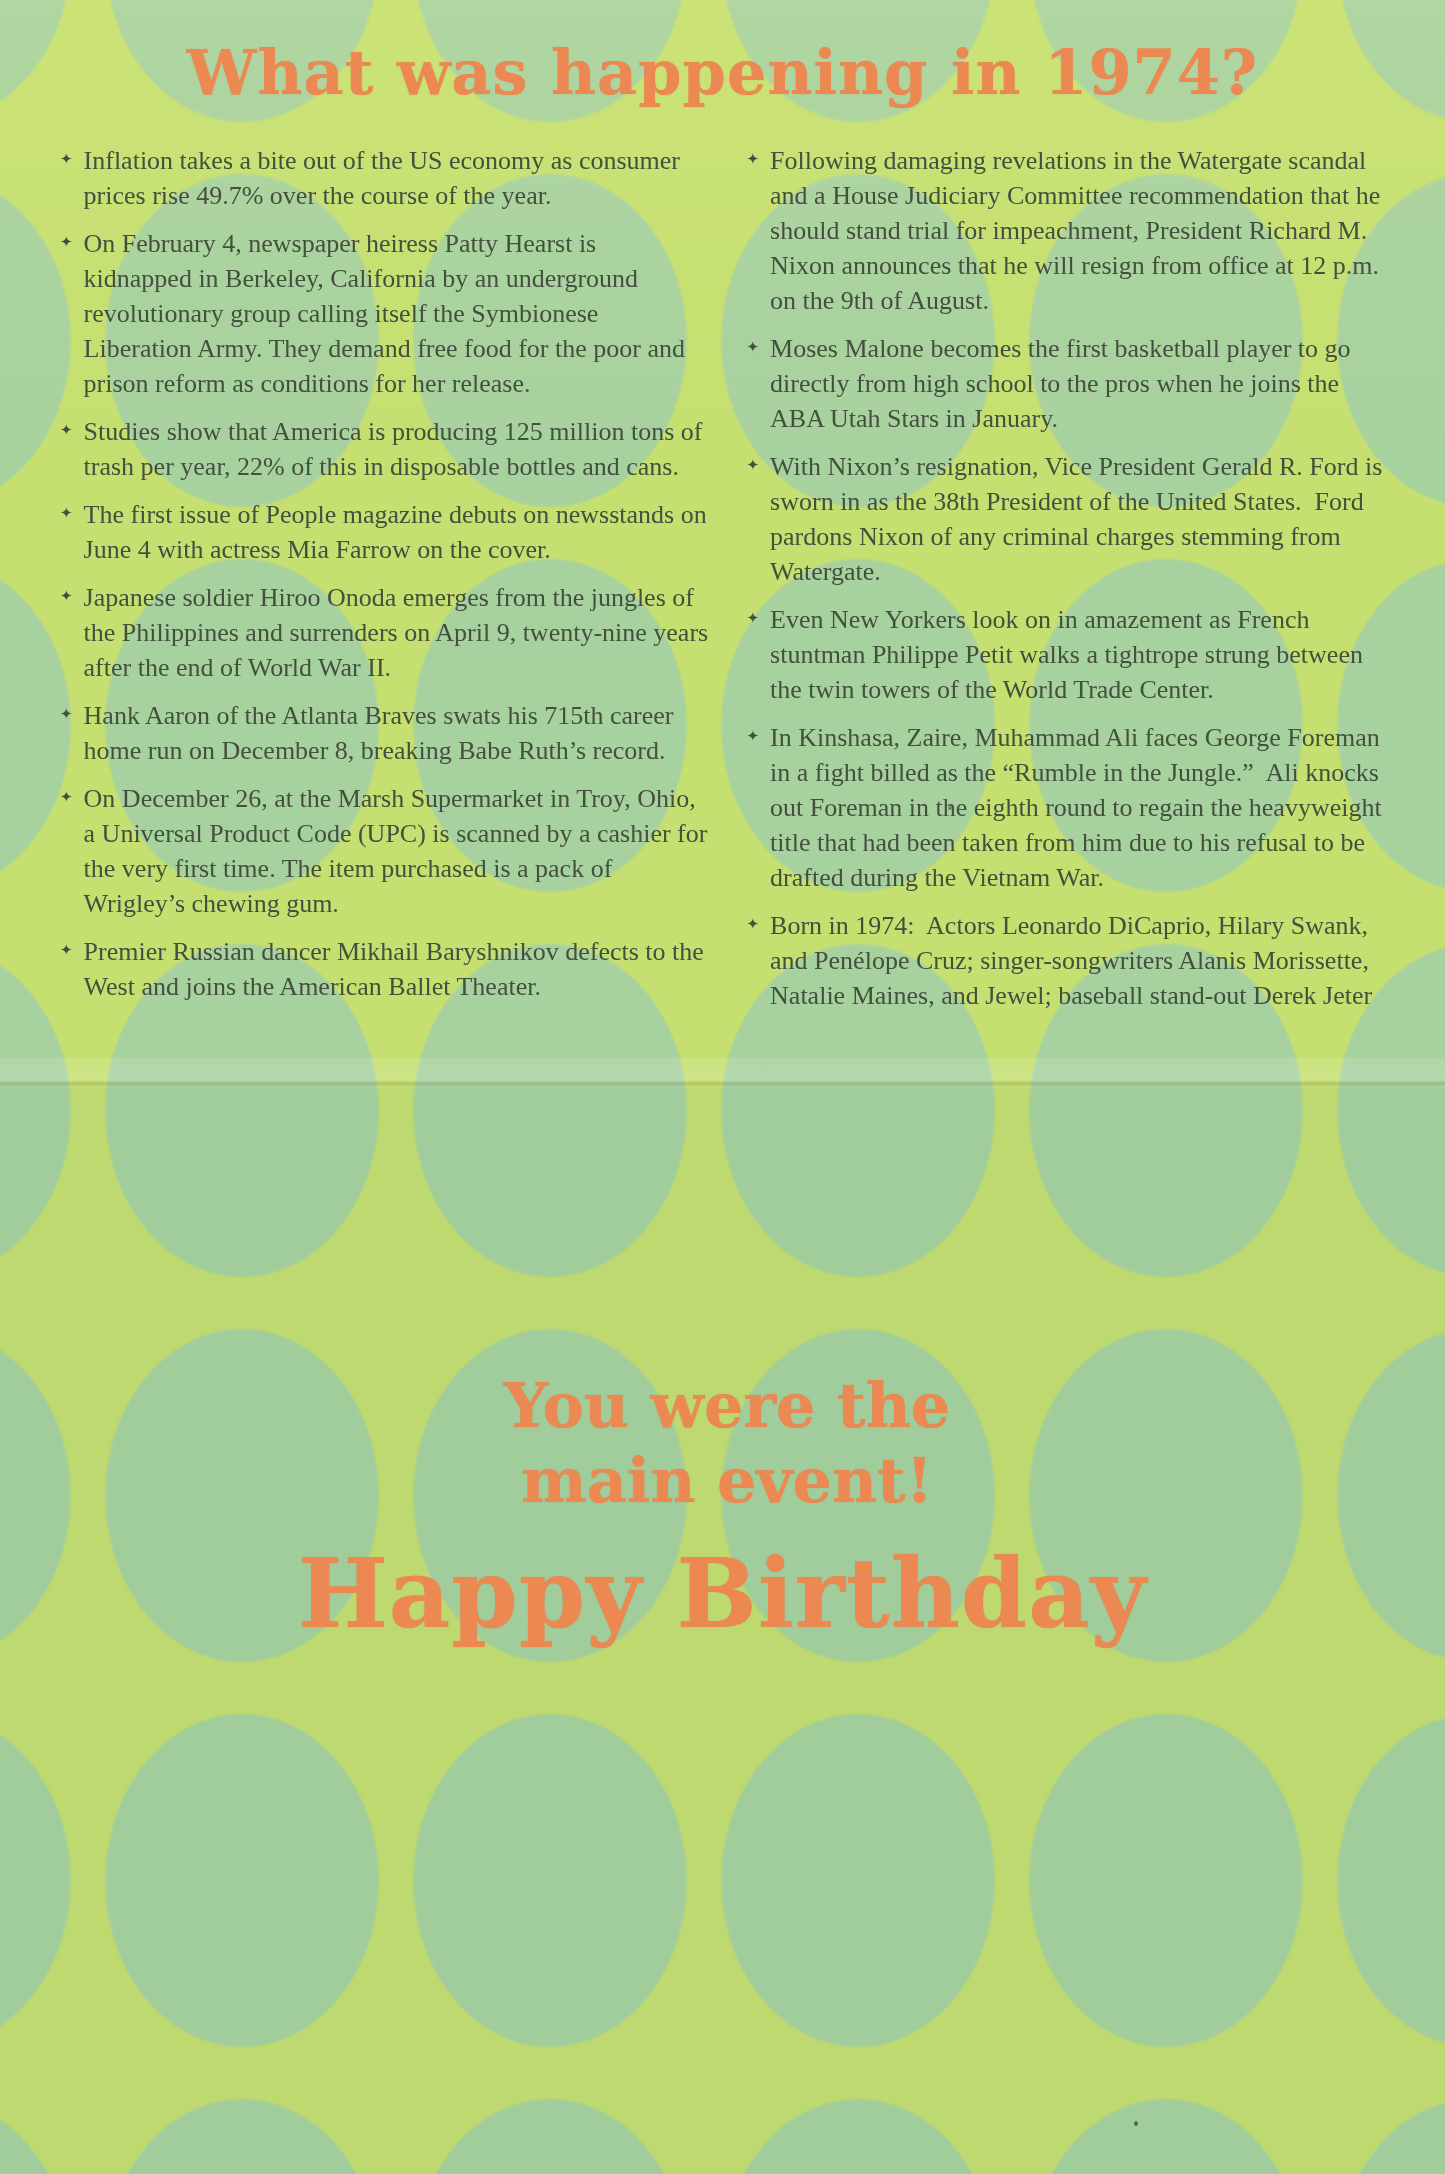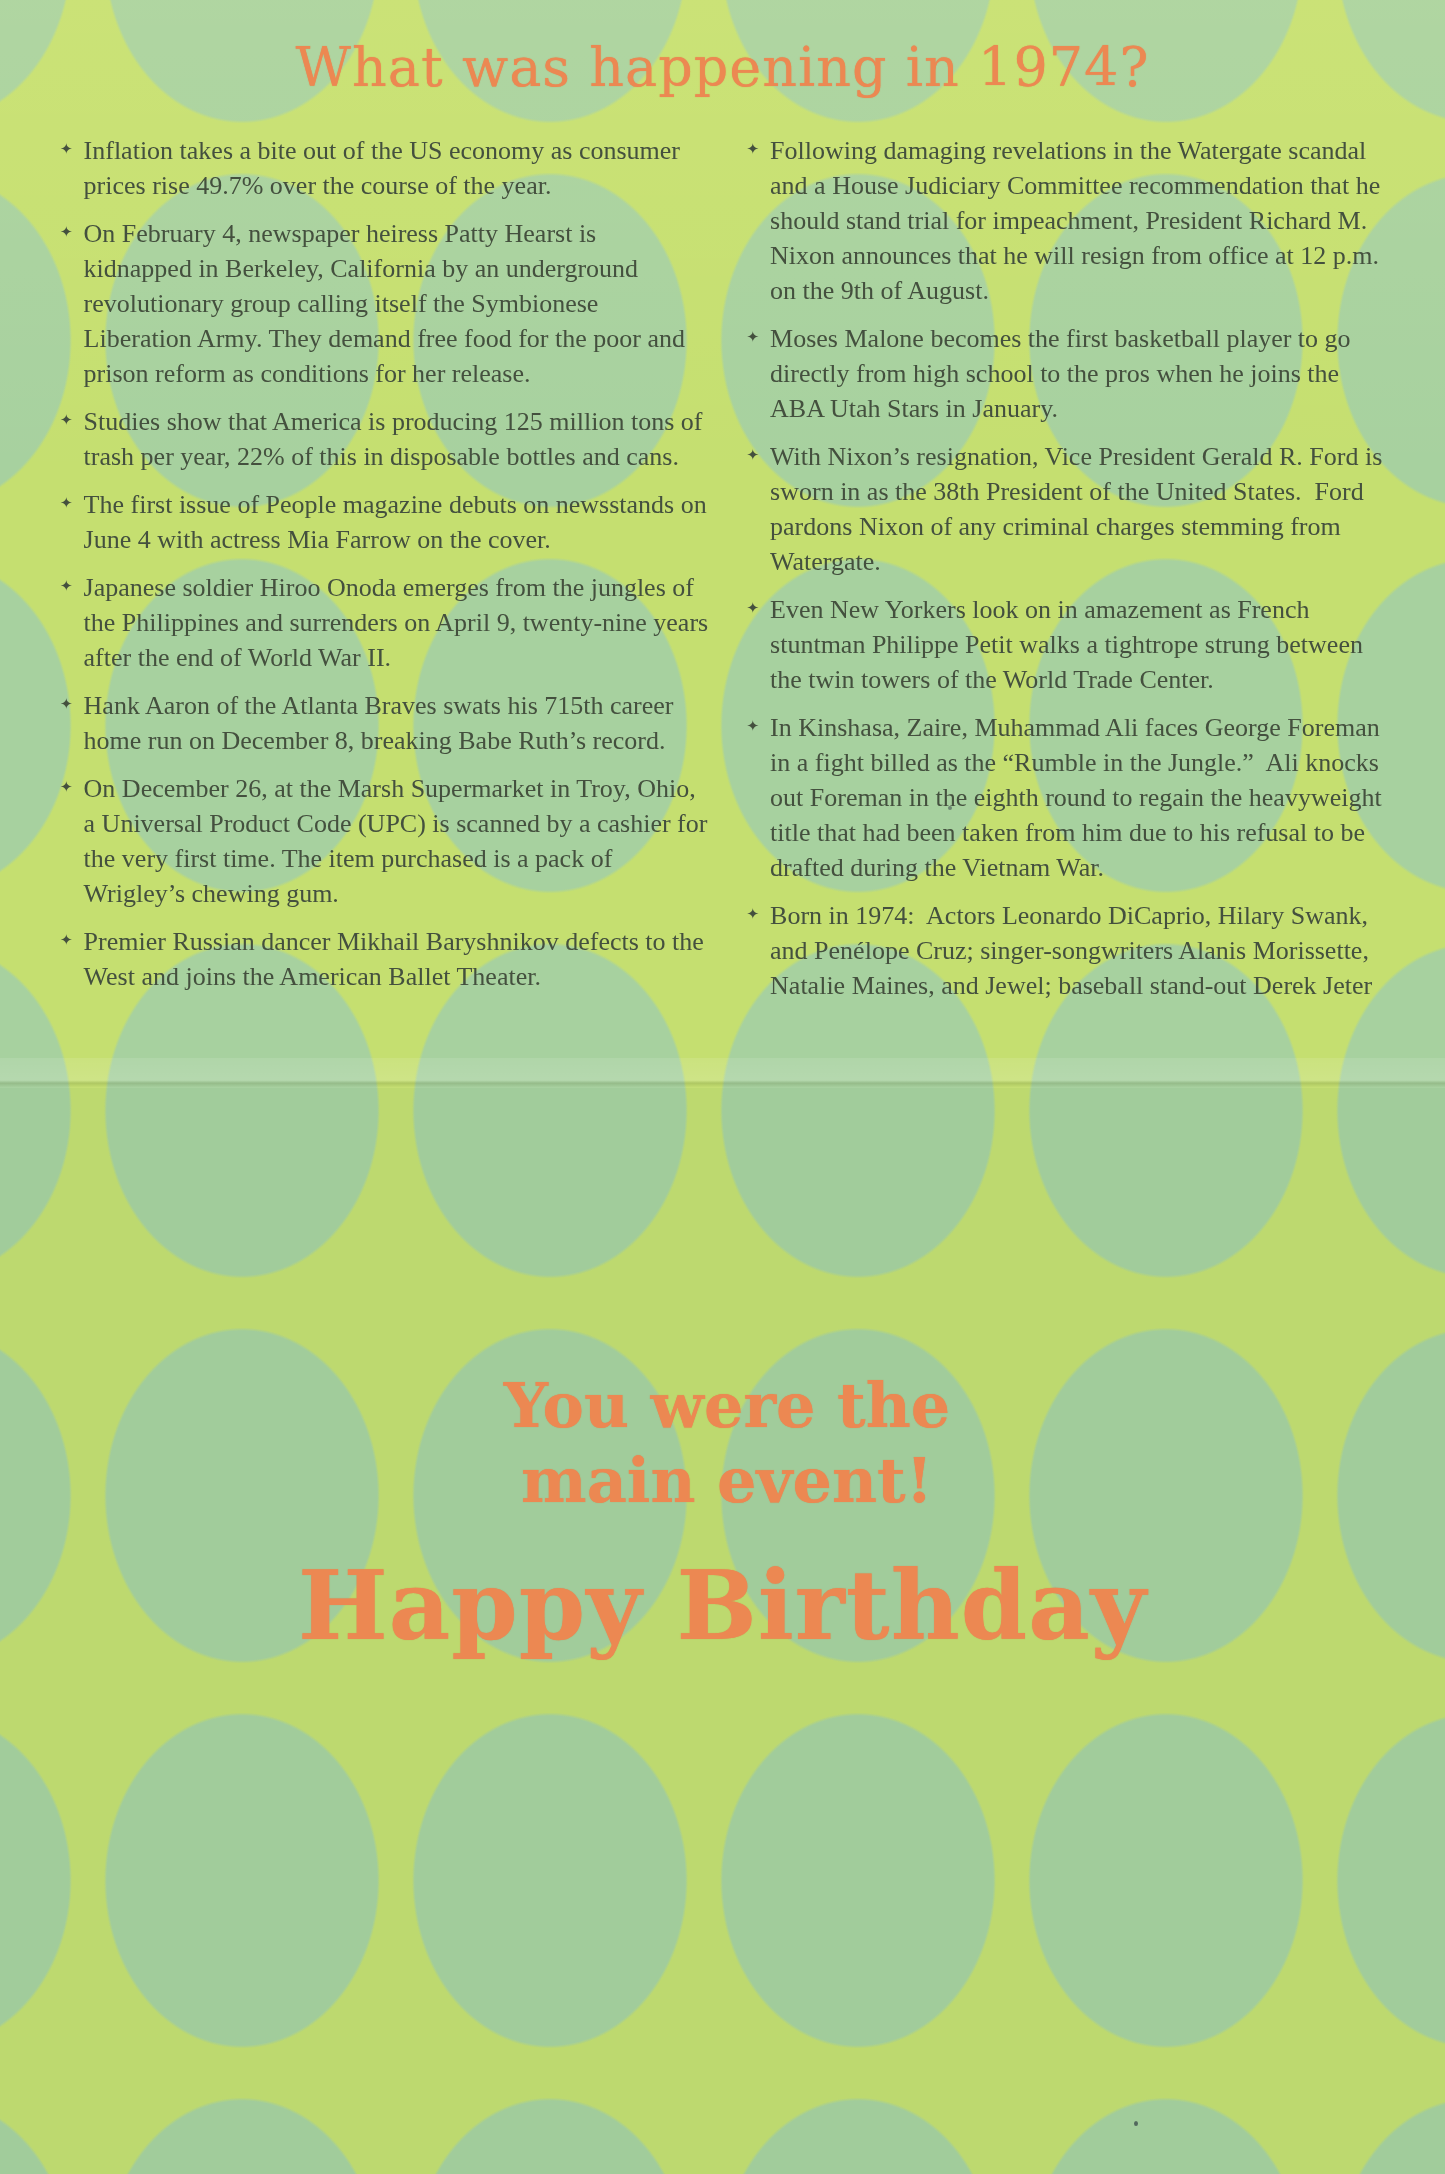--- a/index.html
+++ b/index.html
@@ -40,22 +40,22 @@
     position:absolute;left:0;right:0;top:1088px;bottom:0;
     background:rgba(55,110,95,0.05);
   }
   .speck{position:absolute;border-radius:50%;}
 
   .content{position:absolute;inset:0;}
   .title{
     margin:36px 40px 34px;
     text-align:center;
     font-family:"DejaVu Serif", serif;
-    font-weight:normal;
-    font-size:54px;
+    font-weight:bold;
+    font-size:62px;
     letter-spacing:1px;
     color:var(--accent);
     text-shadow:0 0 1px rgba(220,110,55,0.6);
   }
   .columns{
     display:flex;
     padding:0 48px 0 60px;
     gap:36px;
   }
   .col{flex:1 1 0;min-width:0;}
@@ -88,21 +88,21 @@
   .closing-sub{
     font-family:"DejaVu Serif", serif;
     font-weight:bold;
     font-size:62px;
     line-height:75px;
     white-space:pre-line;
     text-shadow:0 0 1px rgba(220,110,55,0.6);
     margin-left:9px;
   }
   .closing-headline{
-    margin-top:40px;
+    margin-top:28px;
     font-family:"DejaVu Serif", serif;
     font-weight:bold;
     font-size:95px;
     line-height:1;
     letter-spacing:1px;
     text-shadow:0 0 1px rgba(220,110,55,0.6);
   }
 </style>
 </head>
 <body>

